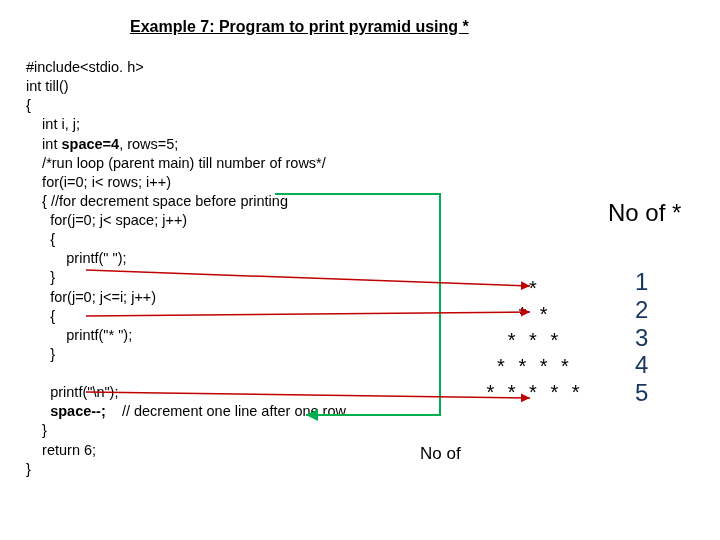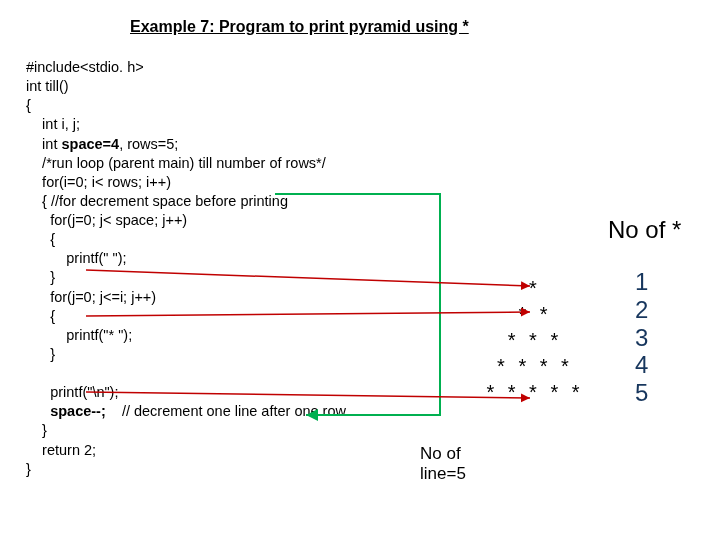--- a/index.html
+++ b/index.html
@@ -27,21 +27,21 @@
     position: absolute;
     top: 58px;
     left: 26px;
     font-size: 14.5px;
     line-height: 1.32;
     white-space: pre;
   }
   .code .bold { font-weight: bold; }
   .noof-star {
     position: absolute;
-    top: 216px;
+    top: 199px;
     left: 608px;
     font-size: 24px;
     color: #000;
   }
   .pyramid {
     position: absolute;
     top: 275px;
     left: 450px;
     font-size: 20px;
     line-height: 1.3;
@@ -91,21 +91,21 @@
 <span>          printf(" ");</span>
 <span>      }</span>
 <span>      for(j=0; j&lt;=i; j++)</span>
 <span>      {</span>
 <span>          printf("* ");</span>
 <span>      }</span>
 
 <span>      printf("\n");</span>
 <span>      </span><span class="bold">space--;</span><span>    // decrement one line after one row</span>
 <span>    }</span>
-<span>    return 2;</span>
+<span>    return 6;</span>
 <span>}</span></div>
 
 <div class="noof-star">No of *</div>
 
 <div class="pyramid">
   <div>*</div>
   <div>* *</div>
   <div>* * *</div>
   <div>* * * *</div>
   <div>* * * * *</div>
@@ -114,21 +114,20 @@
 <div class="numbers">
   <div>1</div>
   <div>2</div>
   <div>3</div>
   <div>4</div>
   <div>5</div>
 </div>
 
 <div class="nooflines">
   <span>No of</span><br>
-  <span>line=5</span>
 </div>
 
 <svg class="arrows">
   <defs>
     <marker id="arrowRed" markerWidth="8" markerHeight="8" refX="6" refY="3" orient="auto">
       <path d="M0,0 L6,3 L0,6 Z" fill="#c00000"></path>
     </marker>
     <marker id="arrowGreen" markerWidth="8" markerHeight="8" refX="6" refY="3" orient="auto">
       <path d="M0,0 L6,3 L0,6 Z" fill="#00b050"></path>
     </marker>

